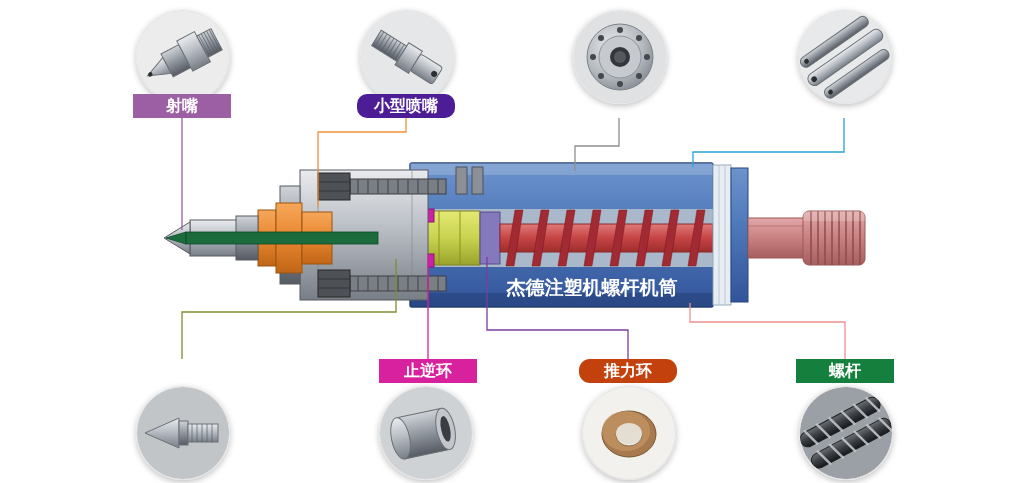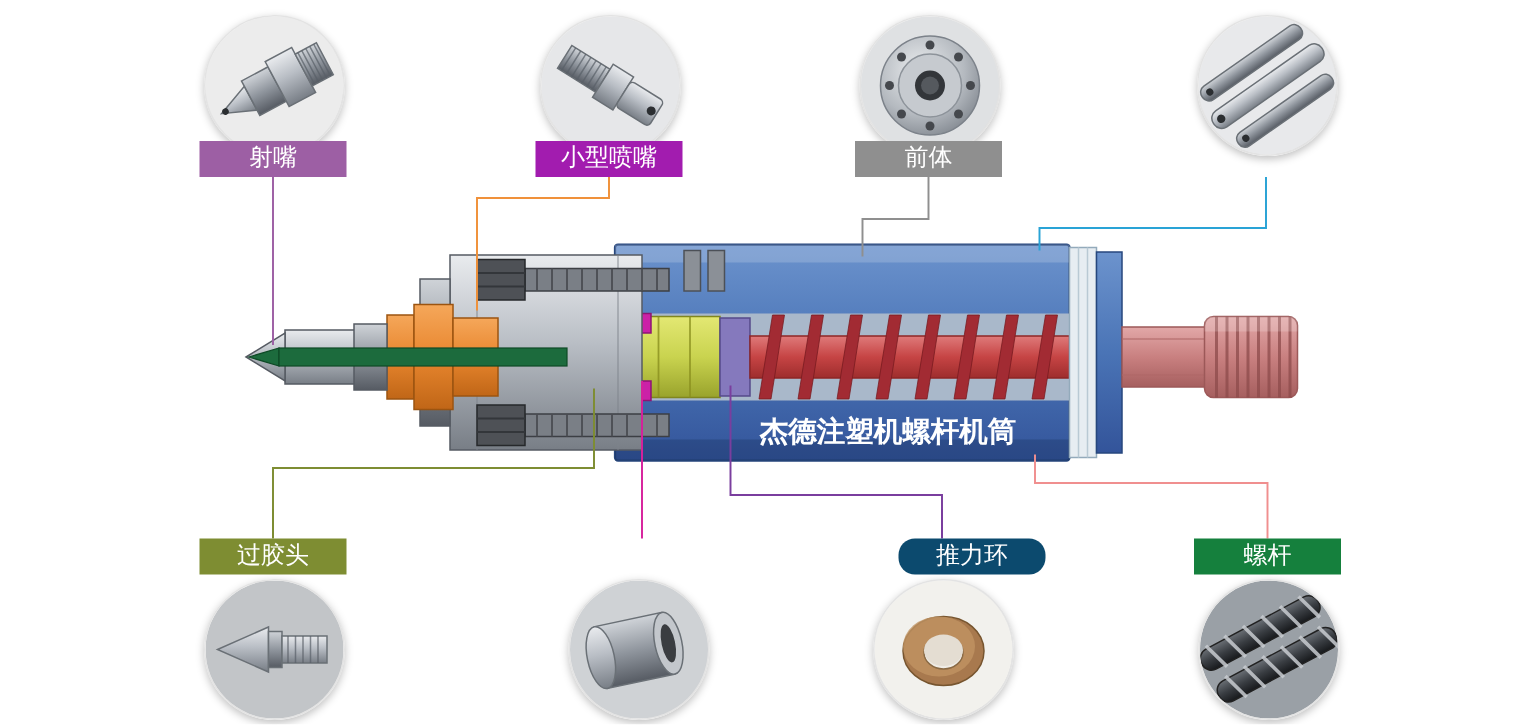--- a/index.html
+++ b/index.html
@@ -1,21 +1,21 @@
 <!DOCTYPE html>
 <html><head>
 <meta charset="utf-8">
 <style>
   body{margin:0;background:#fff}
   .stage{position:relative;width:1024px;height:483px;background:#ffffff;font-family:"Liberation Sans",sans-serif;overflow:hidden}
   .connectors{position:absolute;left:0;top:0;z-index:3;pointer-events:none}
   .assembly{position:absolute;left:150px;top:148px;z-index:2}
   .photo{position:absolute;width:92px;height:92px;border-radius:50%;background:radial-gradient(circle at 38% 30%,#fbfbfb,#d7d7d7);border:1px solid #e3e3e3;box-shadow:0 2px 6px rgba(0,0,0,.25);overflow:hidden;z-index:4}
   .photo svg{display:block}
-  .plabel{position:absolute;z-index:6;transform:translateX(-50%);color:#fff;font-weight:normal;font-size:16px;line-height:24px;height:24px;text-align:center;min-width:98px;padding:0 12px;box-sizing:border-box;white-space:nowrap}
+  .plabel{position:absolute;z-index:6;transform:translateX(-50%);color:#fff;font-weight:bold;font-size:16px;line-height:24px;height:24px;text-align:center;min-width:98px;padding:0 12px;box-sizing:border-box;white-space:nowrap}
   .btxt{font-family:"Liberation Sans",sans-serif;font-weight:bold}
 </style>
 </head>
 <body>
 
 <svg width="0" height="0" style="position:absolute" aria-hidden="true">
   <defs>
     <linearGradient id="g-metal" x1="0" y1="0" x2="0" y2="1">
       <stop offset="0" stop-color="#e9ebee"></stop>
         <stop offset=".45" stop-color="#b9bec5"></stop>
@@ -226,25 +226,24 @@
         <rect x="2" y="40" width="88" height="13" rx="6" fill="url(#g-metal)" stroke="#6a7076"></rect>
         <rect x="8" y="61" width="76" height="11" rx="5" fill="url(#g-metal2)" stroke="#6a7076"></rect>
         <circle cx="12" cy="27.5" r="2.4" fill="#2b2e31"></circle>
         <circle cx="8" cy="46.5" r="2.8" fill="#2b2e31"></circle>
         <circle cx="14" cy="66.5" r="2.4" fill="#2b2e31"></circle>
       </g>
     </svg>
   </div>
 
   <div class="plabel" style="left: 182px; top: 94px; background-color: rgb(157, 95, 164);">射嘴</div>
-  <div class="plabel" style="left: 406px; top: 94px; background-color: #a21caf;">小型喷嘴</div>
-  <div class="plabel" style="left: 619px; top: 94px; background-color: rgb(143, 143, 143);">前体</div>
-
-  <div class="plabel" style="left: 182px; top: 359px; background-color: rgb(126, 141, 50);">过胶头</div>
-  <div class="plabel" style="left: 648px; top: 359px; background-color: #0c4a6e; border-radius: 11px;">推力环</div>
+  <div class="plabel" style="left: 406px; top: 94px; background-color: #4c1d95; border-radius: 10px;">小型喷嘴</div>
+
+  <div class="plabel" style="left: 428px; top: 359px; background-color: rgb(215, 33, 157);">止逆环</div>
+  <div class="plabel" style="left: 628px; top: 359px; background-color: #c2410c; border-radius: 11px;">推力环</div>
   <div class="plabel" style="left: 845px; top: 359px; background-color: #15803d;">螺杆</div>
 
   <div class="photo" style="left:136px;top:386px">
     <svg width="92" height="92" viewBox="0 0 92 92">
       <circle cx="46" cy="46" r="46" fill="#c2c5c8"></circle>
       <polygon points="8,46 42,31 42,61" fill="url(#g-metal)" stroke="#6a7076"></polygon>
       <rect x="42" y="34" width="9" height="24" fill="url(#g-metal2)" stroke="#6a7076"></rect>
       <rect x="51" y="37" width="30" height="18" fill="url(#g-metal)" stroke="#6a7076"></rect>
       <path d="M55,37V55 M60,37V55 M65,37V55 M70,37V55 M75,37V55" stroke="#596068" stroke-width="1" opacity=".7"></path>
     </svg>

